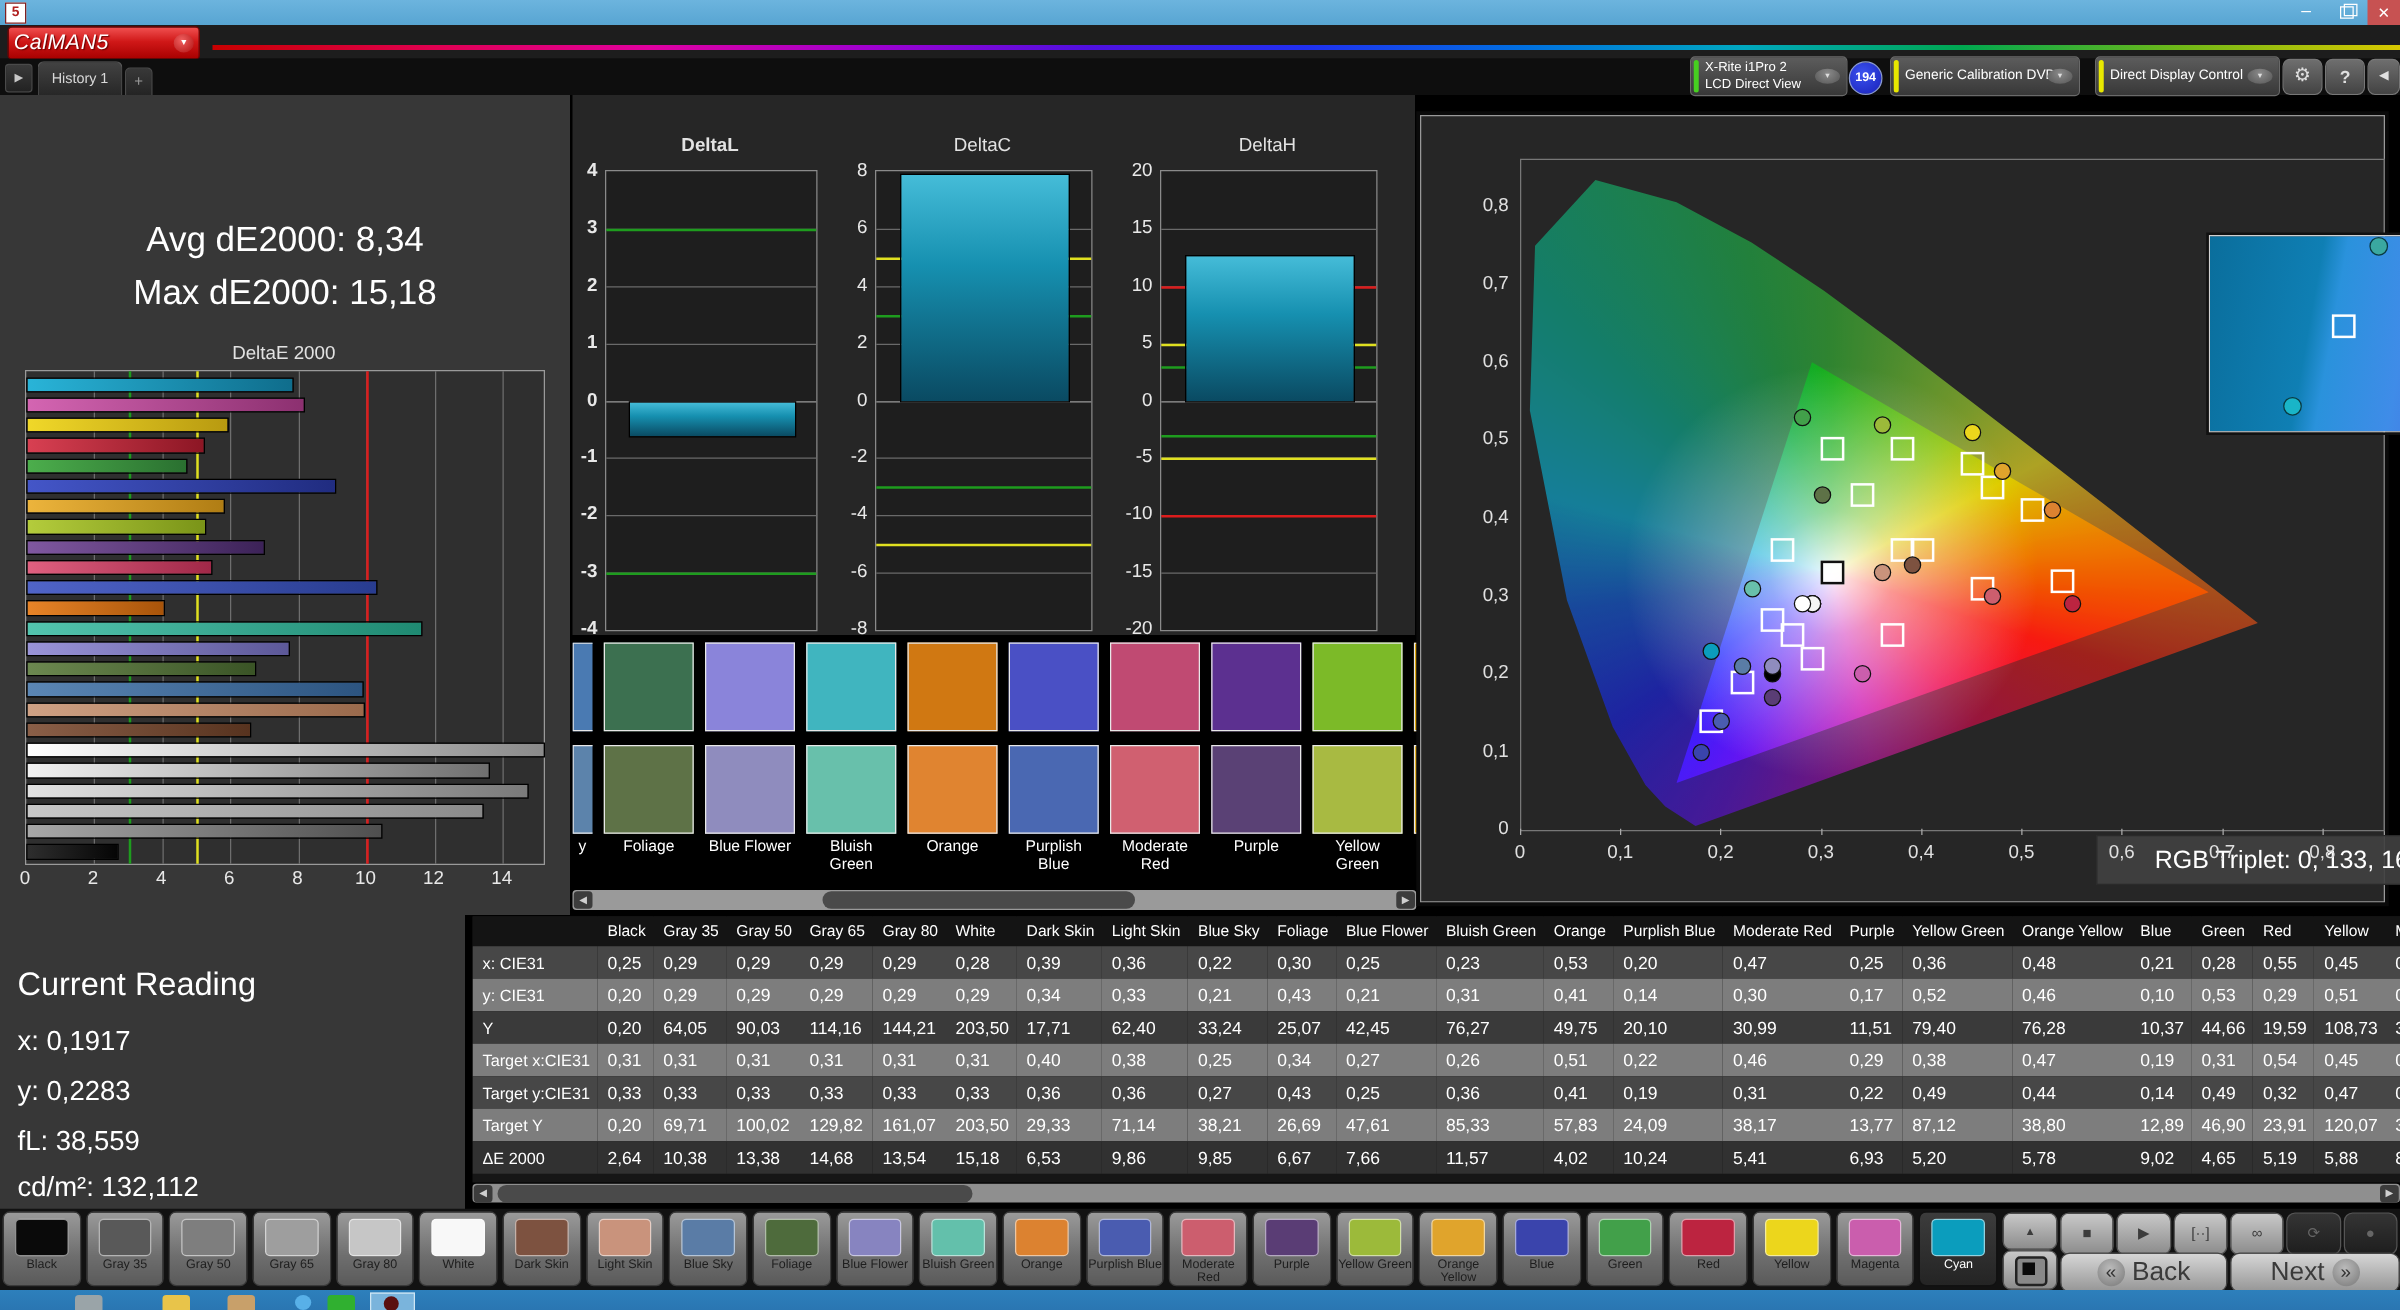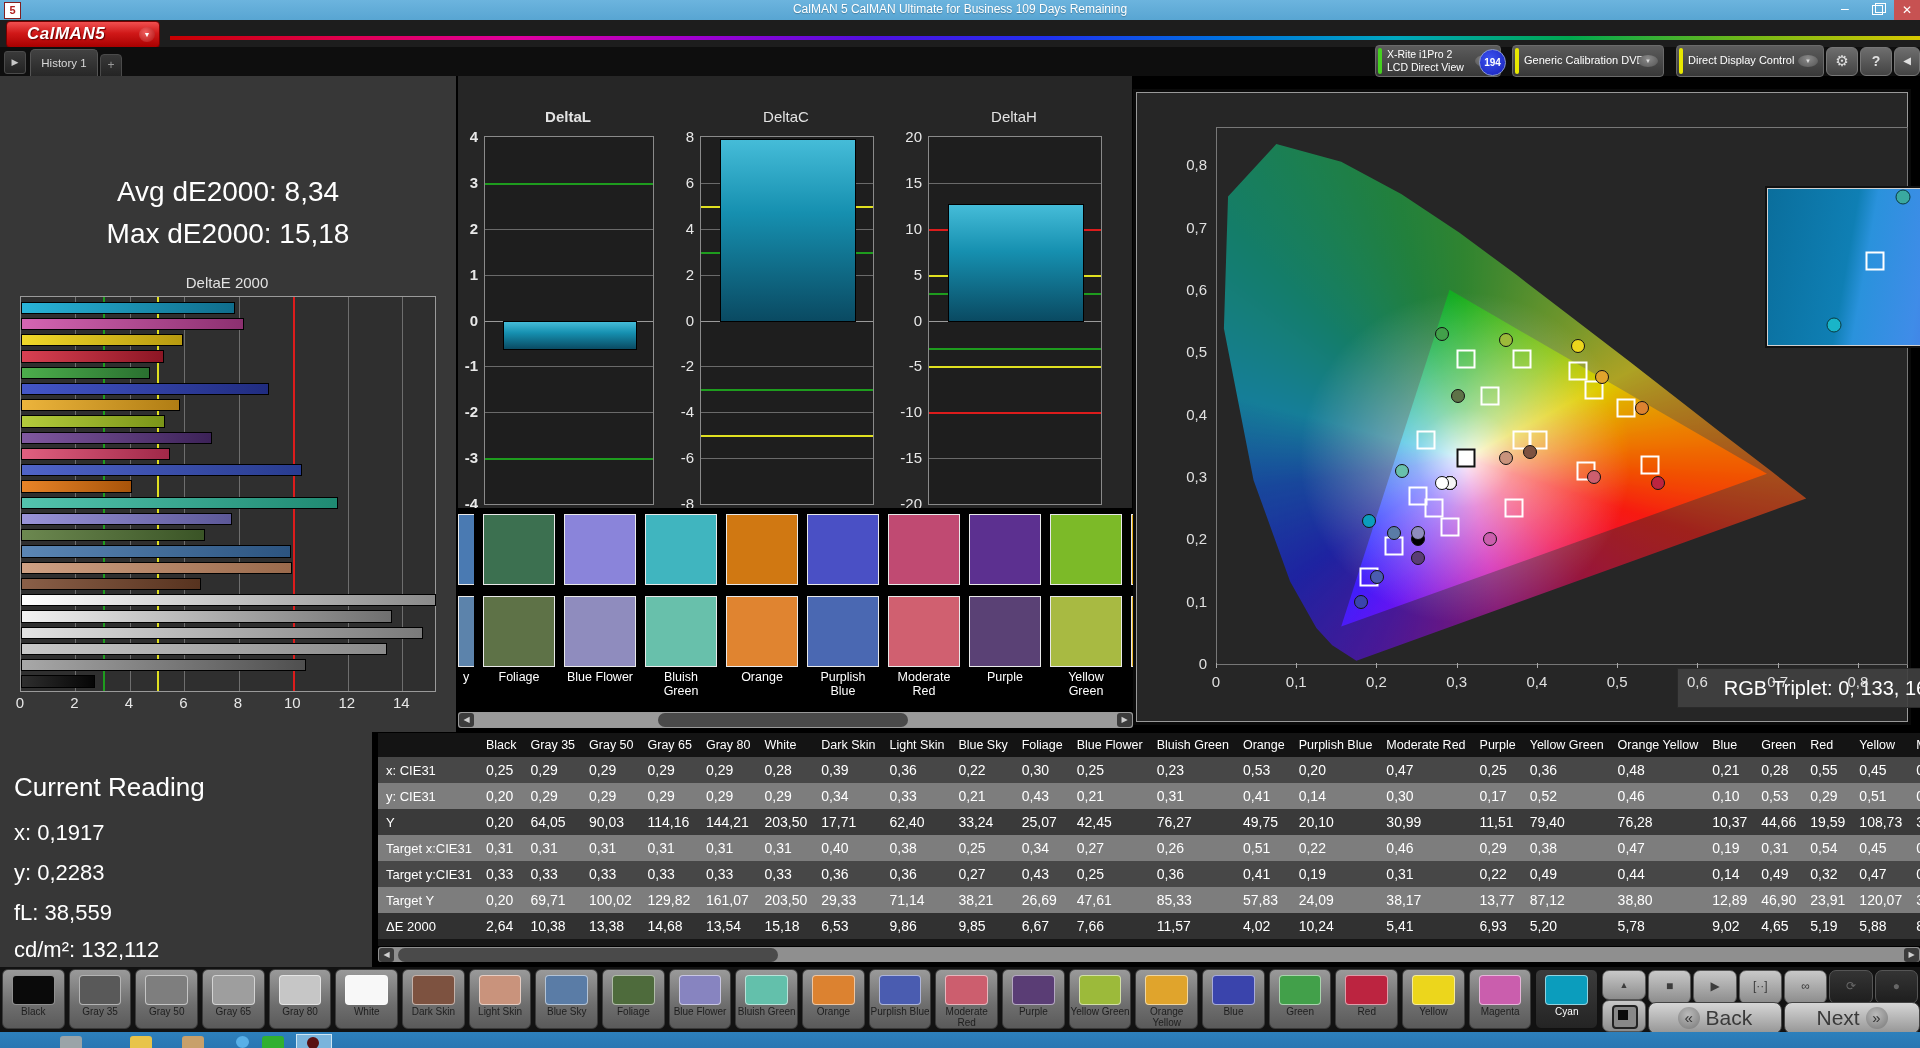--- a/index.html
+++ b/index.html
@@ -12,33 +12,33 @@
   .winbtn{position:absolute;top:0;height:20px;text-align:center;color:#fff;}
   .wb-min{left:1830px;width:30px;font-size:14px;line-height:16px;}
   .wb-restore{left:1862px;width:30px;}
   .wb-restore .sq{position:absolute;left:10px;top:5px;width:9px;height:8px;border:1px solid #fff;}
   .wb-restore .sq2{left:13px;top:3px;background:transparent;}
   .wb-close{left:1894px;width:26px;background:#c75252;font-size:12px;line-height:20px;}
   
   .logo-row{position:absolute;left:0;top:20px;width:1920px;height:27px;background:#1d1d1d;}
   .spectrum{position:absolute;left:170px;top:16px;width:1750px;height:4px;background:linear-gradient(90deg,#c80000 0%,#e00050 10%,#e000a0 20%,#a000d0 30%,#5010e0 40%,#2030f0 50%,#0070e0 60%,#00a8c0 70%,#00a850 80%,#70b818 90%,#d8c800 100%);}
   .logo{position:absolute;left:6px;top:1px;width:152px;height:25px;background:linear-gradient(180deg,#f05050 0%,#d01818 45%,#a80000 100%);border:1px solid #700;border-radius:4px;color:#fff;}
-  .logo-text{position:absolute;left:20px;top:2px;font-size:17px;font-weight:bold;font-style:italic;letter-spacing:.5px;text-shadow:1px 1px 1px #600;}
+  .logo-text{position:absolute;left:4px;top:2px;font-size:17px;font-weight:normal;font-style:italic;letter-spacing:.5px;text-shadow:1px 1px 1px #600;}
   .logo-caret{position:absolute;right:4px;top:5px;width:16px;height:15px;background:radial-gradient(circle at 40% 35%,#f06060,#b01010);border-radius:50%;font-size:7px;color:#fff;text-align:center;line-height:15px;}
   
   .tab-row{position:absolute;left:0;top:47px;width:1920px;height:29px;background:#0e0e0e;}
   .tab-arrow{position:absolute;left:4px;top:4px;width:20px;height:21px;background:linear-gradient(180deg,#3a3a3a,#222);border:1px solid #4a4a4a;border-radius:3px;color:#c8c8c8;font-size:9px;text-align:center;line-height:21px;}
   .tab-hist{position:absolute;left:30px;top:2px;width:66px;height:27px;background:linear-gradient(180deg,#424242,#262626);border:1px solid #555;border-bottom:none;border-radius:5px 5px 0 0;color:#d8d8d8;font-size:11.5px;text-align:center;line-height:26px;}
   .tab-plus{position:absolute;left:100px;top:7px;width:20px;height:21px;background:linear-gradient(180deg,#383838,#242424);border:1px solid #4a4a4a;border-radius:4px 4px 0 0;color:#9a9a9a;font-size:12px;text-align:center;line-height:20px;}
   .ctrl{position:absolute;top:-2px;height:30px;background:linear-gradient(180deg,#5c5c5c,#383838);border:1px solid #6a6a6a;border-radius:4px;color:#fff;}
   .ctrl .bar{position:absolute;left:2px;top:2px;bottom:2px;width:4px;border-radius:2px;}
   .ctrl .txt{position:absolute;left:11px;top:2px;font-size:10.5px;line-height:1.25;white-space:nowrap;}
   .ctrl .txt1{position:absolute;left:11px;top:8px;font-size:11px;white-space:nowrap;}
   .ctrl .ddl{position:absolute;right:5px;top:9px;width:20px;height:12px;background:radial-gradient(ellipse at 50% 30%,#8a8a8a,#555);border-radius:50%;font-size:6px;color:#ddd;text-align:center;line-height:12px;}
-  .c-meter{left:1352px;width:124px;margin-left:23px;}
+  .c-meter{left:1352px;width:124px;}
   .c-source{left:1512px;width:150px;}
   .c-ddc{left:1676px;width:146px;}
   .badge{position:absolute;left:1479px;top:2px;width:25px;height:25px;background:radial-gradient(circle at 40% 35%,#3a52f0,#1820b8);border:1px solid #8a9ad0;border-radius:50%;color:#fff;font-size:10px;font-weight:bold;text-align:center;line-height:25px;}
   .iconbtn{position:absolute;top:0px;width:30px;height:27px;background:linear-gradient(180deg,#6e6e6e,#434343);border:1px solid #777;border-radius:6px;color:#e0e0e0;text-align:center;line-height:26px;font-size:15px;}
   .ib-gear{left:1826px;}
   .ib-help{left:1860px;font-weight:bold;font-size:14px;}
   .ib-collapse{left:1894px;width:24px;font-size:10px;}
   
   .left-panel{position:absolute;left:0;top:76px;width:456px;height:656px;background:#373737;}
   .left-panel-b{position:absolute;left:0;top:732px;width:372px;height:236px;background:#373737;}
@@ -135,21 +135,20 @@
   .tk-sel{position:absolute;left:296px;top:2px;width:34px;height:14px;background:#7ab4dc;border:1px solid #cfe6f4;}
   .tk-sel .blob{position:absolute;left:10px;top:2px;width:12px;height:12px;background:#5a1010;border-radius:50%;}
 </style>
 </head>
 <body>
 
 <div class="app">
 
   <div class="titlebar">
     <div class="tb-appicon">5</div>
-    <div class="tb-title">CalMAN 5 CalMAN Ultimate for Business 109 Days Remaining</div>
     <div class="winbtn wb-min">–</div>
     <div class="winbtn wb-restore">
       <span class="sq sq2"></span>
       <span class="sq"></span>
     </div>
     <div class="winbtn wb-close">✕</div>
   </div>
 
   <div class="logo-row">
     <div class="spectrum"></div>

